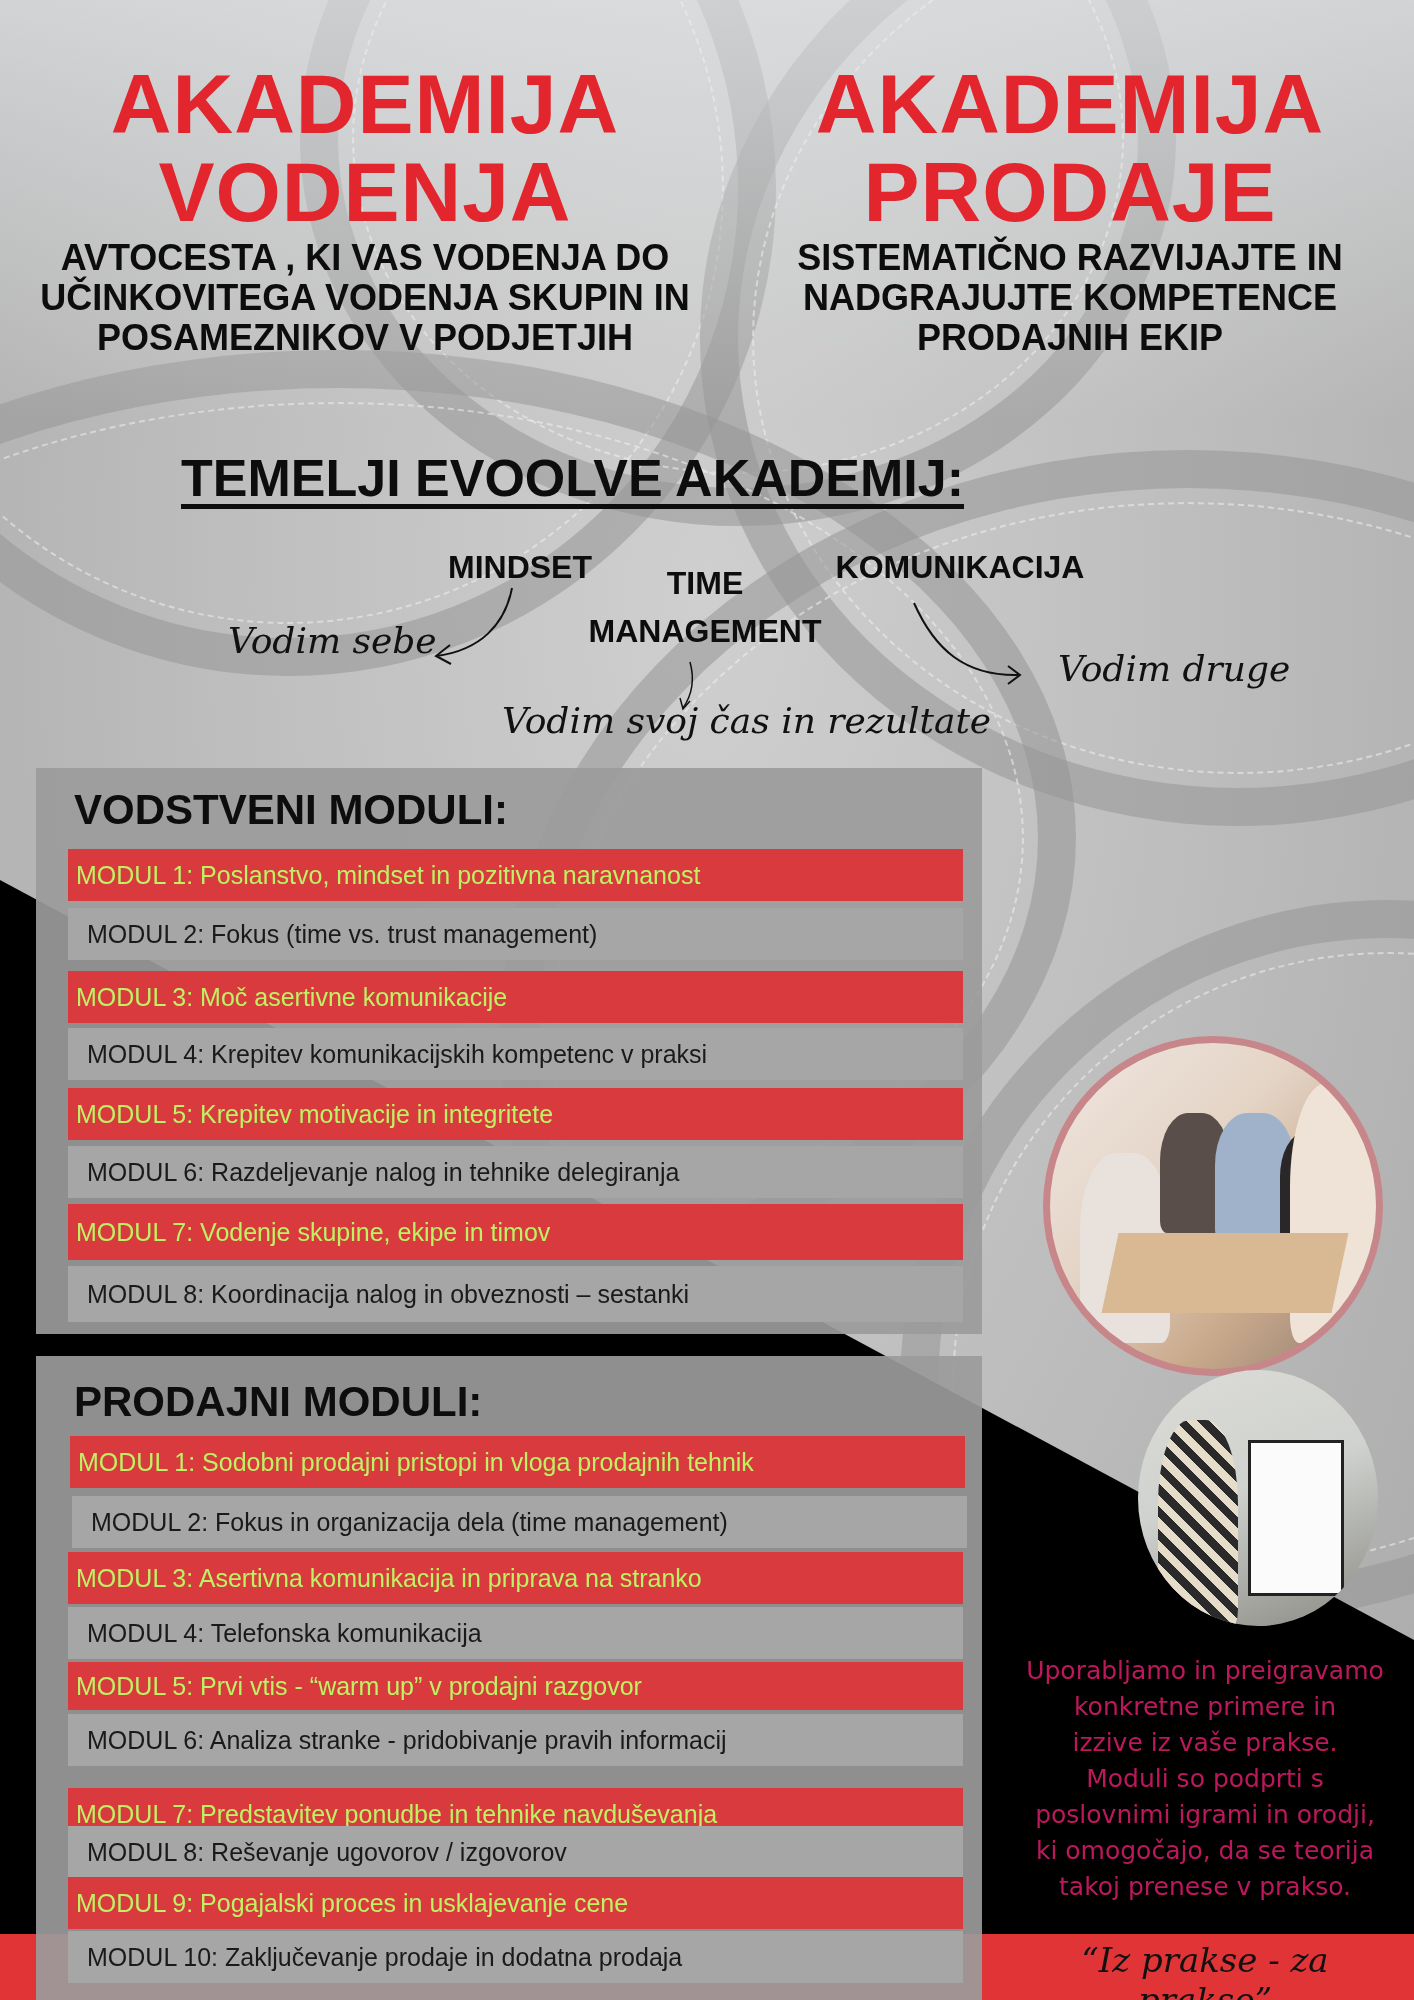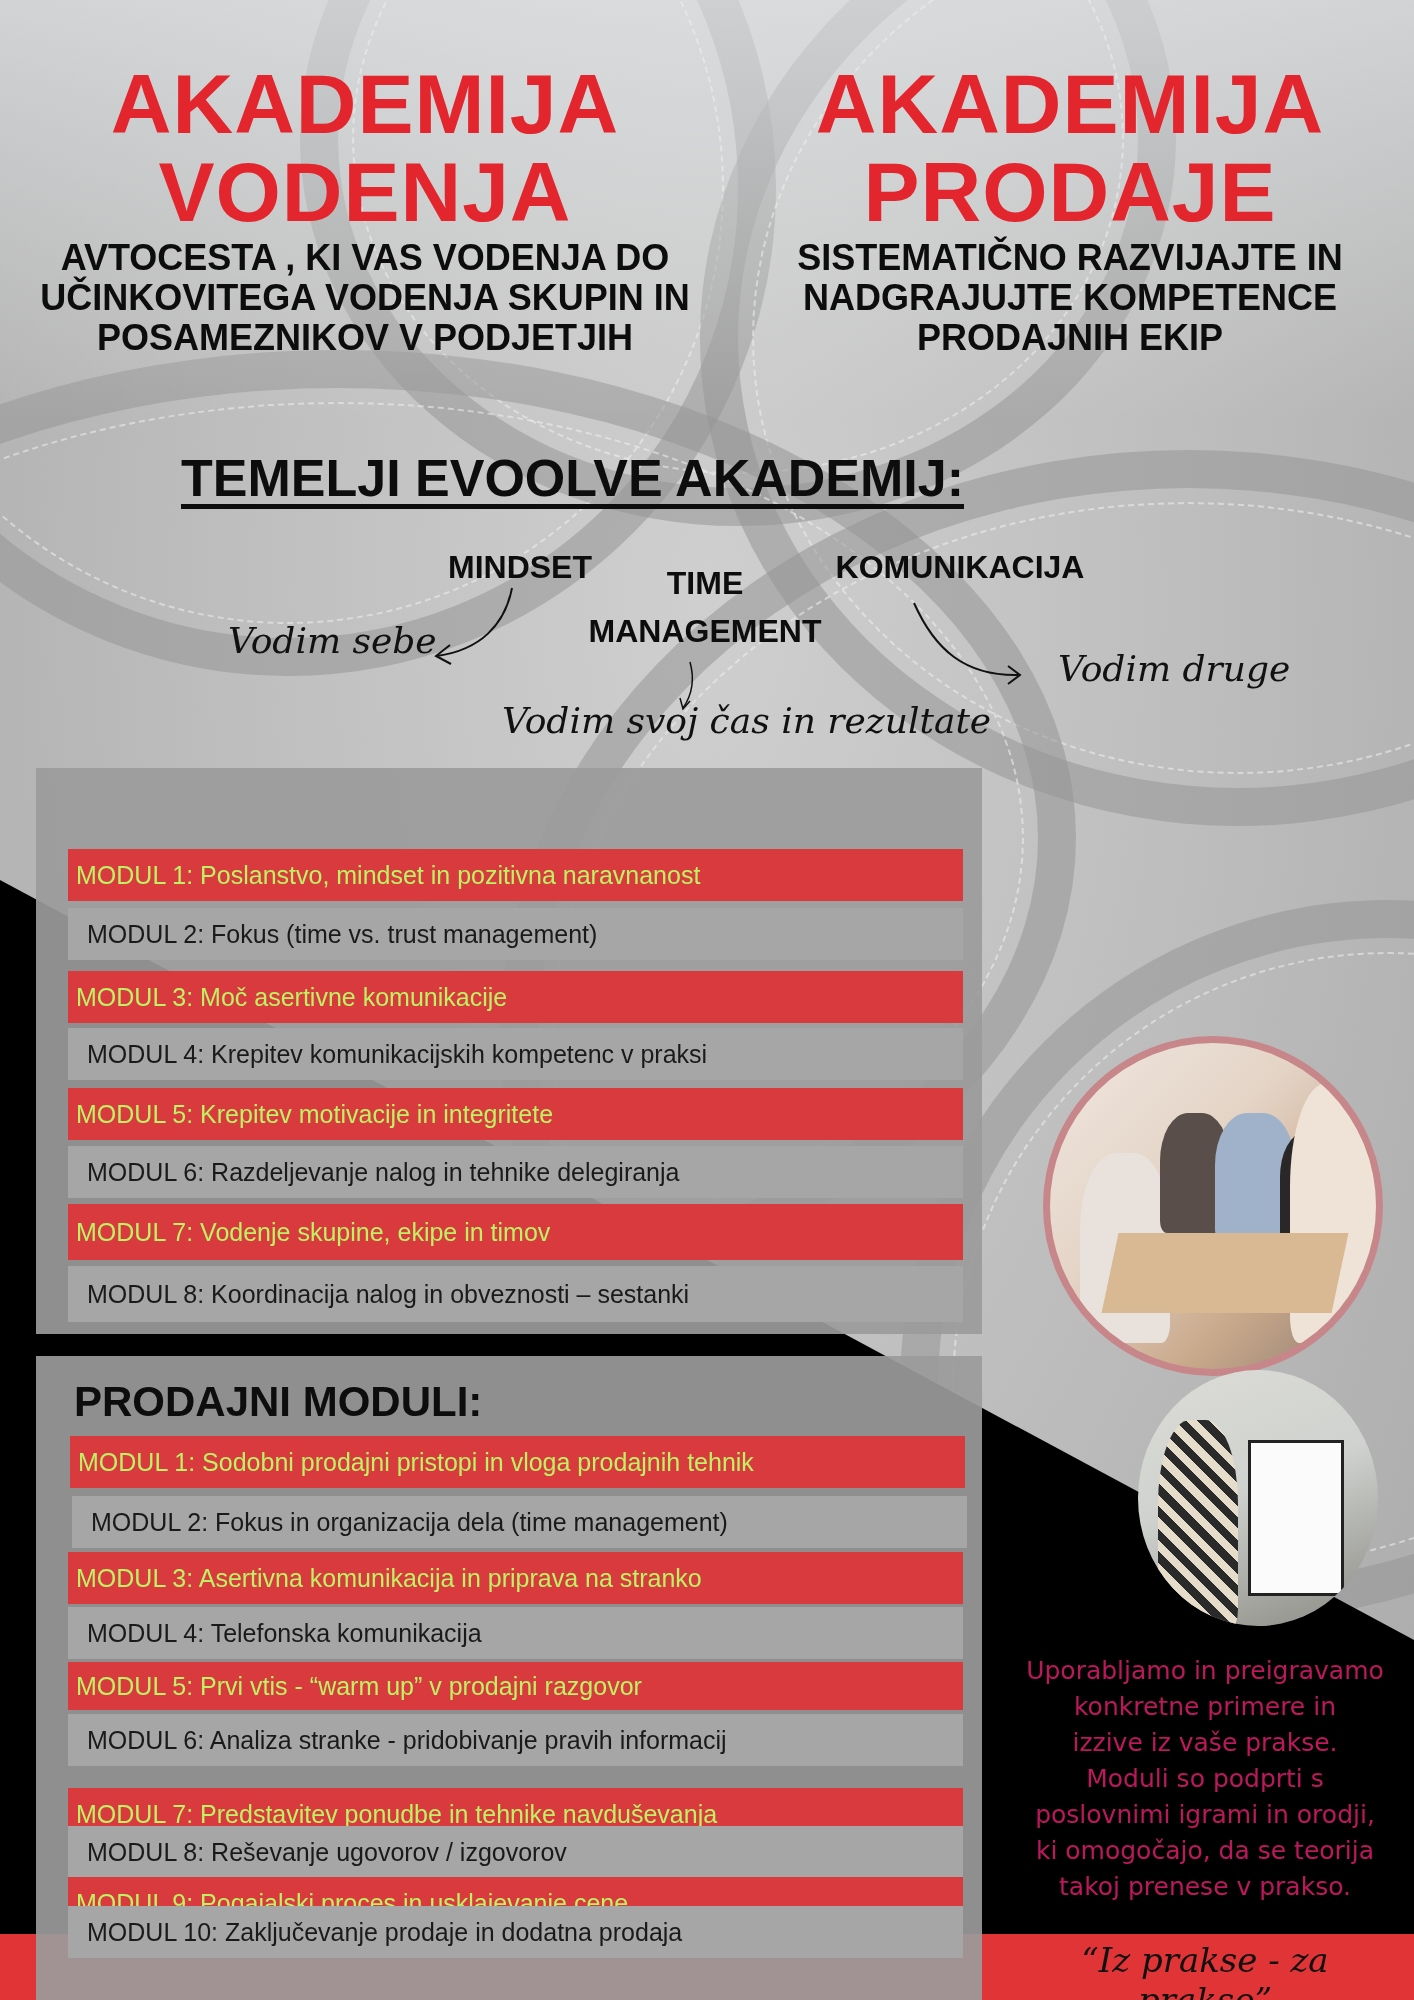--- a/index.html
+++ b/index.html
@@ -99,20 +99,21 @@
 <svg class="arrows" width="1414" height="800">
   <path d="M512 588 C 505 625, 480 650, 437 656" stroke="#111" stroke-width="2" fill="none"></path>
   <path d="M450 645 L 436 656 L 451 664" stroke="#111" stroke-width="2" fill="none"></path>
   <path d="M690 662 C 695 680, 692 695, 683 708" stroke="#111" stroke-width="1.5" fill="none"></path>
   <path d="M680 698 L 683 709 L 690 701" stroke="#111" stroke-width="1.5" fill="none"></path>
   <path d="M914 603 C 935 650, 965 676, 1018 675" stroke="#111" stroke-width="2" fill="none"></path>
   <path d="M1008 666 L 1020 675 L 1008 684" stroke="#111" stroke-width="2" fill="none"></path>
 </svg>
 
 <div class="panel" style="left:36px;top:768px;width:946px;height:566px;">
+  <div class="panel-title" style="top:18px;">VODSTVENI MODULI:</div>
   <div class="row red" style="top:81px;">MODUL 1: Poslanstvo, mindset in pozitivna naravnanost</div>
   <div class="row grey" style="top:140px;">MODUL 2: Fokus (time vs. trust management)</div>
   <div class="row red" style="top:203px;">MODUL 3: Moč asertivne komunikacije</div>
   <div class="row grey" style="top:260px;">MODUL 4: Krepitev komunikacijskih kompetenc v praksi</div>
   <div class="row red" style="top:320px;">MODUL 5: Krepitev motivacije in integritete</div>
   <div class="row grey" style="top:378px;">MODUL 6: Razdeljevanje nalog in tehnike delegiranja</div>
   <div class="row red" style="top:436px;height:56px;">MODUL 7: Vodenje skupine, ekipe in timov</div>
   <div class="row grey" style="top:498px;height:56px;">MODUL 8: Koordinacija nalog in obveznosti – sestanki</div>
 </div>
 
@@ -120,21 +121,21 @@
   <div class="panel-title" style="top:22px;">PRODAJNI MODULI:</div>
   <div class="row red" style="top:80px;left:34px;">MODUL 1: Sodobni prodajni pristopi in vloga prodajnih tehnik</div>
   <div class="row grey" style="top:140px;left:36px;">MODUL 2: Fokus in organizacija dela (time management)</div>
   <div class="row red" style="top:196px;">MODUL 3: Asertivna komunikacija in priprava na stranko</div>
   <div class="row grey" style="top:251px;">MODUL 4: Telefonska komunikacija</div>
   <div class="row red" style="top:306px;height:48px;">MODUL 5: Prvi vtis - “warm up” v prodajni razgovor</div>
   <div class="row grey" style="top:358px;">MODUL 6: Analiza stranke - pridobivanje pravih informacij</div>
   <div class="row red" style="top:432px;">MODUL 7: Predstavitev ponudbe in tehnike navduševanja</div>
   <div class="row grey" style="top:470px;">MODUL 8: Reševanje ugovorov / izgovorov</div>
   <div class="row red" style="top:521px;">MODUL 9: Pogajalski proces in usklajevanje cene</div>
-  <div class="row grey" style="top:550px;">MODUL 10: Zaključevanje prodaje in dodatna prodaja</div>
+  <div class="row grey" style="top:575px;">MODUL 10: Zaključevanje prodaje in dodatna prodaja</div>
 </div>
 
 <div class="photo photo1">
   <div class="figure" style="left:30px;top:110px;width:90px;height:190px;background:#e9e2dc;"></div>
   <div class="figure" style="left:110px;top:70px;width:70px;height:120px;background:#5a4e4a;"></div>
   <div class="figure" style="left:165px;top:70px;width:80px;height:130px;background:#9fb2c9;"></div>
   <div class="figure" style="left:230px;top:90px;width:60px;height:110px;background:#2a2728;"></div>
   <div class="figure" style="left:240px;top:40px;width:90px;height:260px;background:#efe2d6;"></div>
   <div style="position:absolute;left:60px;top:190px;width:230px;height:80px;background:#d9b994;transform:skewX(-12deg);"></div>
 </div>

